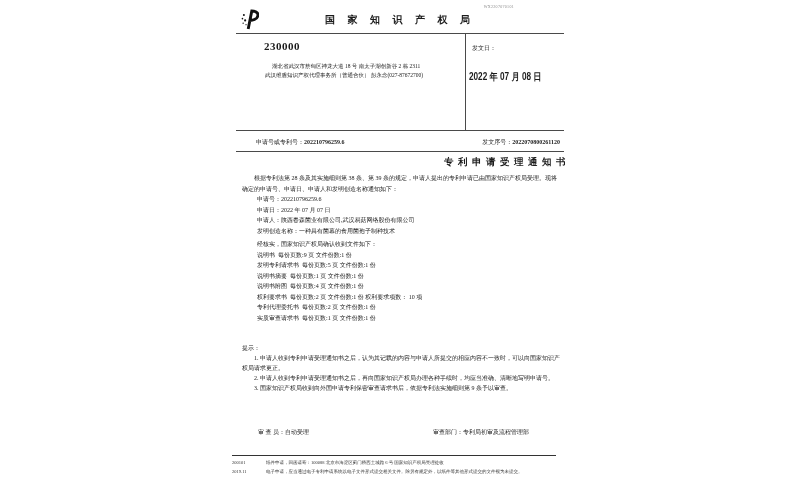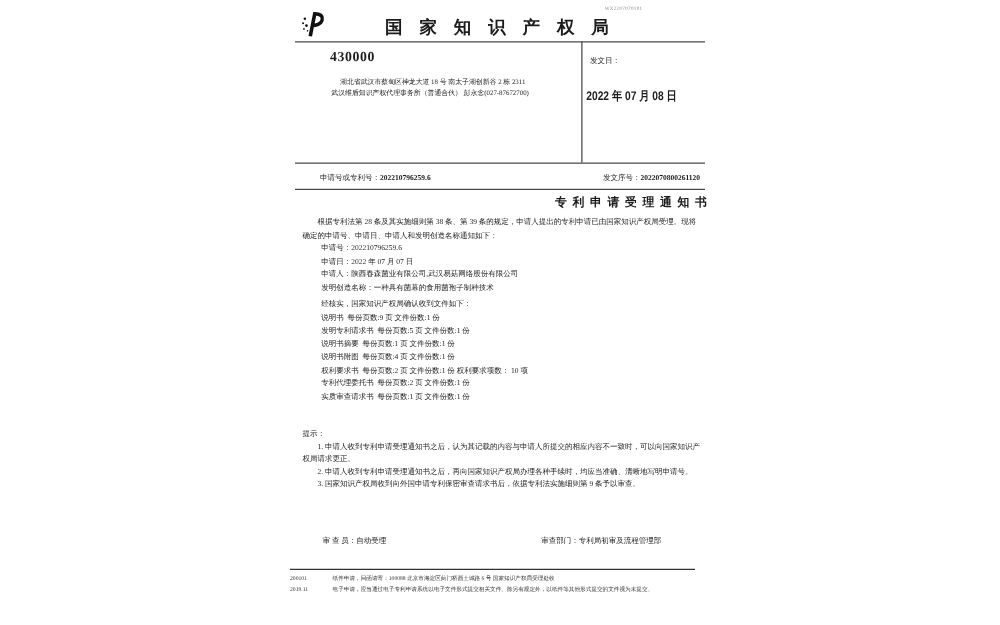--- a/index.html
+++ b/index.html
@@ -3,21 +3,21 @@
 <meta charset="utf-8">
 <style>
   html,body{margin:0;padding:0;background:#ffffff;}
   .canvas{position:relative;width:800px;height:500px;background:#ffffff;overflow:hidden;
           font-family:"Liberation Serif","DejaVu Serif",serif;color:#1c1c1c;}
   .page{position:absolute;left:230px;top:0;width:340px;height:500px;background:#ffffff;}
 
   
   .logo{position:absolute;left:11px;top:9px;width:18px;height:22px;}
   .agency{position:absolute;left:0;right:0;top:13px;text-align:center;
-          font-size:14px;font-weight:bold;letter-spacing:5px;white-space:nowrap;}
+          font-size:10px;font-weight:bold;letter-spacing:5px;white-space:nowrap;}
   .doc-code{position:absolute;right:56px;top:4px;font-size:4px;color:#8a8a8a;letter-spacing:.3px;}
 
   .rule1{position:absolute;top:33px;left:6px;right:6px;border-top:1px solid #4a4a4a;}
   .vdiv{position:absolute;top:33px;left:235px;height:97px;border-left:1px solid #4a4a4a;}
   .rule2{position:absolute;top:130px;left:6px;right:6px;border-top:1px solid #4a4a4a;}
 
   .postal{position:absolute;top:40px;left:34px;font-size:11px;font-weight:bold;letter-spacing:.5px;}
   .address{position:absolute;top:62px;left:35px;width:198px;font-size:5.5px;line-height:9px;}
   .address .l1{padding-left:7px;}
 
@@ -70,21 +70,21 @@
         <circle cx="5.6" cy="17.2" r="0.7" fill="#111"></circle>
       </svg>
     </div>
     <div class="agency">国 家 知 识 产 权 局</div>
     <div class="doc-code">WX2207070101</div>
 
     <div class="rule1"></div>
     <div class="vdiv"></div>
     <div class="rule2"></div>
 
-    <div class="postal">430000</div>
+    <div class="postal">230000</div>
     <div class="address">
       <div class="l1">湖北省武汉市蔡甸区神龙大道 18 号  南太子湖创新谷 2 栋 2311</div>
       <div class="l2">武汉维盾知识产权代理事务所（普通合伙）  彭永念(027-87672700)</div>
     </div>
 
     <div class="issue-date-label">发文日：</div>
     <div class="issue-date">2022 年 07 月 08 日</div>
 
     <div class="ref-row">
       <span>

